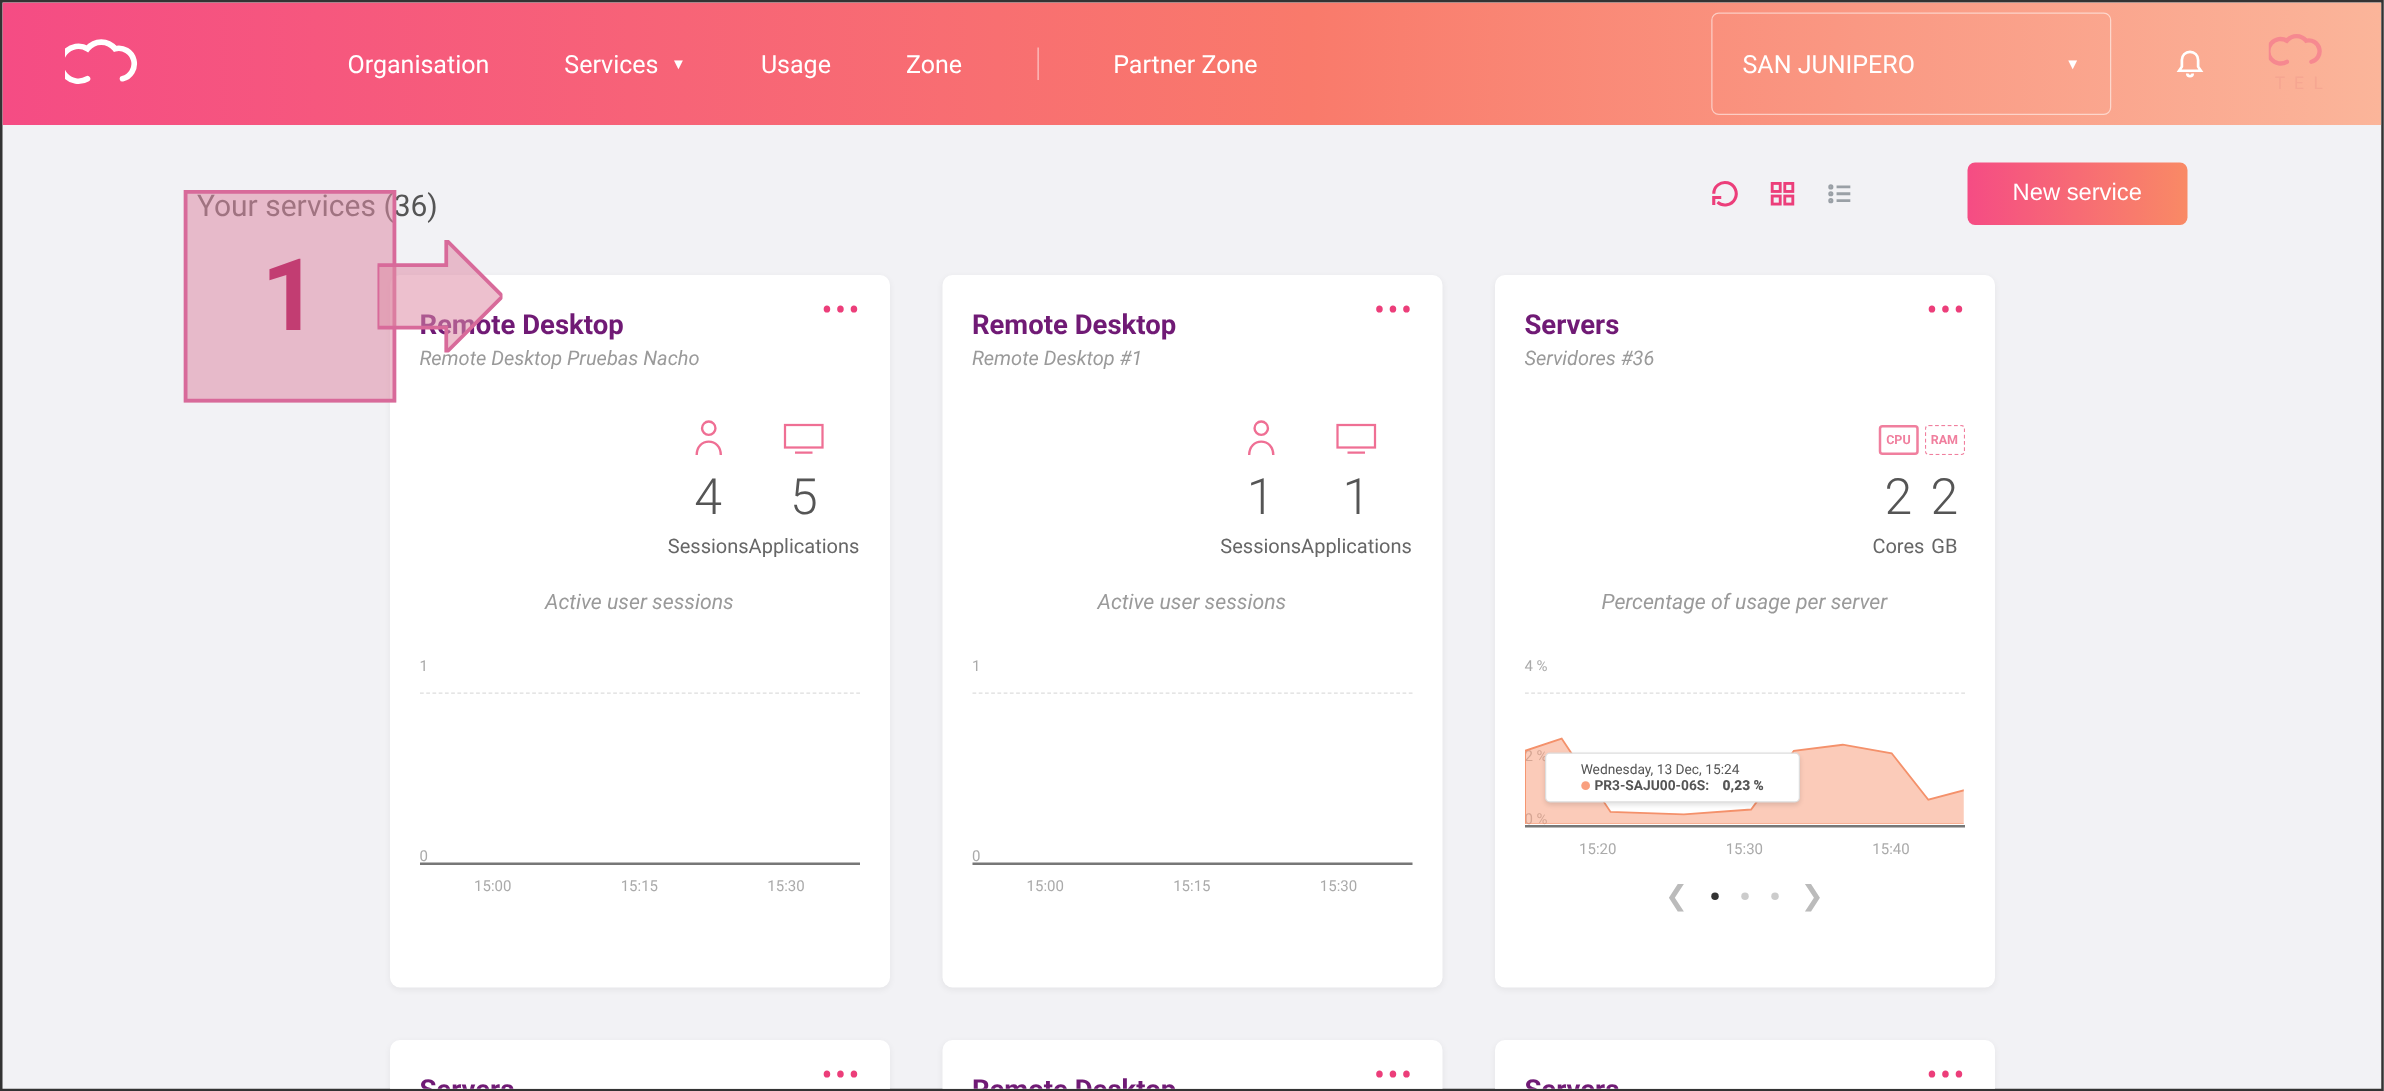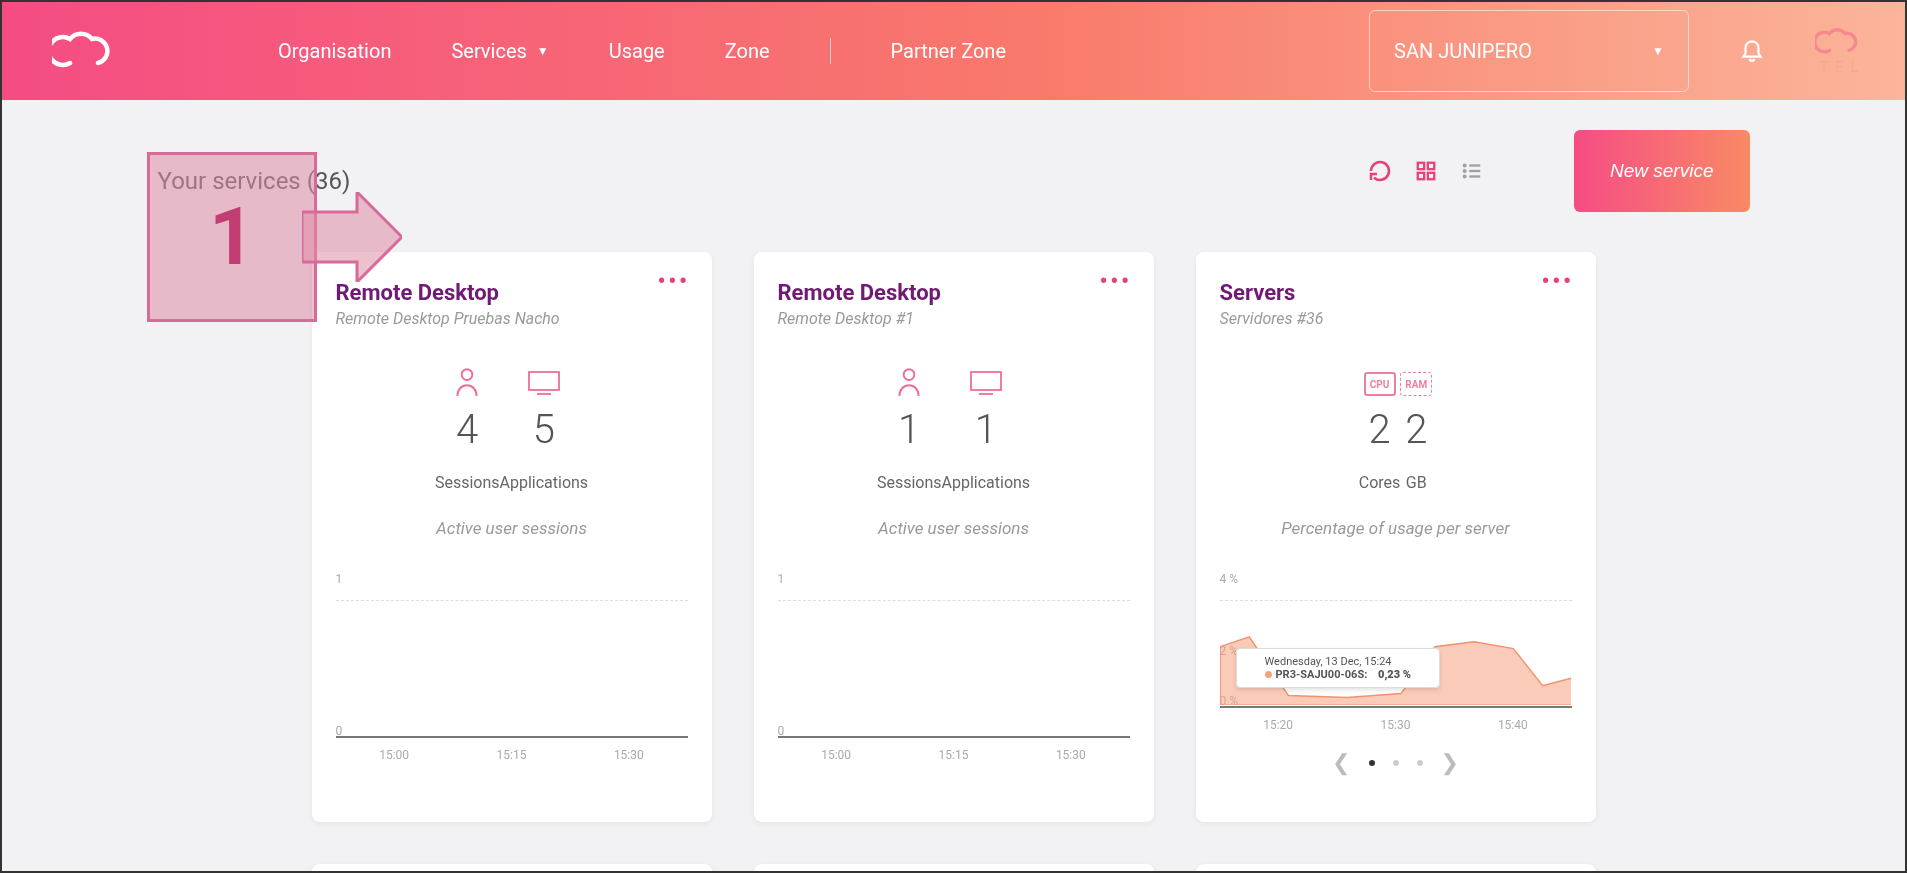--- a/index.html
+++ b/index.html
@@ -60,25 +60,24 @@
   }
   .title-text { font-size: 24px; color:#555; font-weight:400;margin-top:20px; }
   .toolbar-actions { margin-left:auto; display:flex; align-items:center; gap:18px; }
   .icon-btn { width:28px; height:28px; display:flex; align-items:center; justify-content:center; cursor:pointer; color:#ec3e7a; }
   .icon-btn.muted { color:#9aa0a6; }
   .new-btn {
     background: linear-gradient(90deg, #f54c84, #f98a65);
     color:#fff;
     border:none;
     border-radius:6px;
-    padding: 30px 36px;
+    padding: 14px 36px;
     font-size: 19px;
     cursor:pointer;
     margin-left: 70px;
-    font-style: italic;
   }
 
   
   .grid {
     display:grid;
     grid-template-columns: repeat(3, 400px);
     gap: 42px;
     justify-content: center;
   }
   .card {
@@ -87,25 +86,25 @@
     box-shadow: 0 2px 6px rgba(0,0,0,0.06);
     padding: 28px 24px 20px 24px;
     position:relative;
     min-height: 570px;
   }
   .card.short { min-height: auto; padding-bottom: 10px; }
   .card-title { font-size: 22px; font-weight:700; color:#701a75; }
   .card-sub { font-size: 16px; color:#9a9a9a; font-style: italic; margin-top:4px; }
   .card-menu { position:absolute; top:24px; right:22px; color:#ec3e7a; font-size: 26px; letter-spacing:2px; cursor:pointer; line-height:10px;}
 
-  .metrics-row { display:flex; justify-content:center; margin-top: 38px; }
+  .metrics-row { display:flex; justify-content:flex-end; margin-top: 38px; }
   .metric { text-align:center; }
   .metric-icon { height:30px; display:flex; align-items:flex-end; justify-content:center; margin-bottom:10px;}
   .metric-value { font-size: 40px; color:#555; font-weight:300; }
-  .metric-label { font-size:16px; color:#666; margin-top:20px; }
+  .metric-label { font-size:16px; color:#666; margin-top:6px; }
 
   .status-line { text-align:center; color:#9a9a9a; font-style:italic; font-size:17px; margin-top:26px; }
 
   .chart-area { margin-top: 34px; }
   .y-label { font-size:12px; color:#aaa; }
   .chart-box { height:150px; border-bottom:2px solid #777; position:relative; margin-top:2px;}
   .chart-dash { position:absolute; top:12px; left:0; right:0; border-top:1px dashed #ddd; }
   .x-ticks { display:flex; justify-content:space-around; margin-top:10px; font-size:12px; color:#aaa;}
 
   

